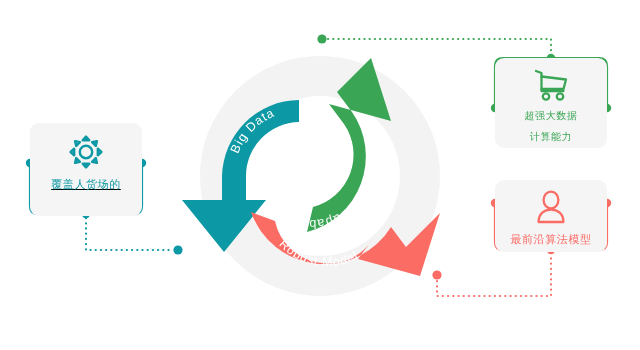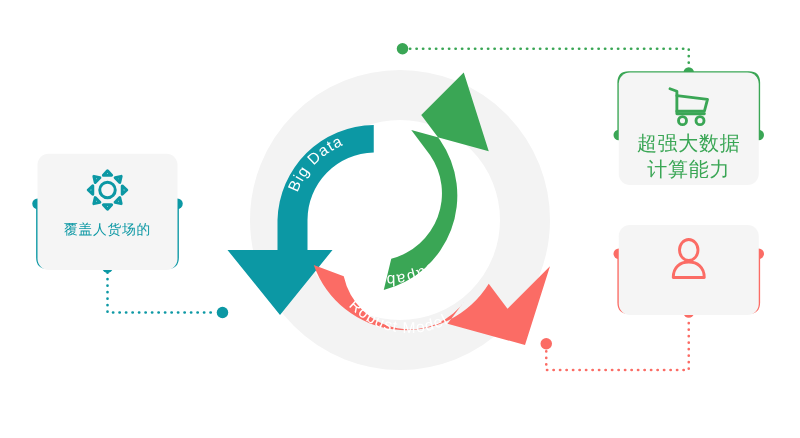--- a/index.html
+++ b/index.html
@@ -46,38 +46,39 @@
     letter-spacing: 0.6px;
     white-space: nowrap;
   }
   
   #card-bigdata {
     left: 30px;
     top: 123px;
     width: 112px;
     height: 93px;
     padding-top: 9px;
+    text-decoration: underline;
   }
   #card-bigdata .card-text {
     color: #0c98a4;
     font-size: 11px;
     line-height: 17px;
     margin-top: 4px;
   }
   
   #card-computing {
     left: 495px;
     top: 58px;
     width: 112px;
     height: 90px;
     padding-top: 8px;
   }
   #card-computing .card-text {
     color: #3aa655;
-    font-size: 16px;
+    font-size: 10px;
     line-height: 18px;
     margin-top: 3px;
   }
   
   #card-model {
     left: 495px;
     top: 180px;
     width: 112px;
     height: 72px;
     padding-top: 9px;
@@ -227,15 +228,16 @@
 
   <div class="card" id="card-model">
     <span class="card-icon">
       <svg width="38" height="38" viewBox="0 0 38 38">
         <g fill="none" stroke="#fb6c65" stroke-width="2.3" stroke-linejoin="round" stroke-linecap="round">
           <ellipse cx="19" cy="11" rx="7.4" ry="8.4"></ellipse>
           <path d="M6.6 33 C6.6 24.6 12.2 20.6 19 20.6 C25.8 20.6 31.4 24.6 31.4 33 Z"></path>
         </g>
       </svg>
     </span>
+    <div class="card-text">最前沿算法模型</div>
   </div>
 
 </div>
 
 </body></html>

